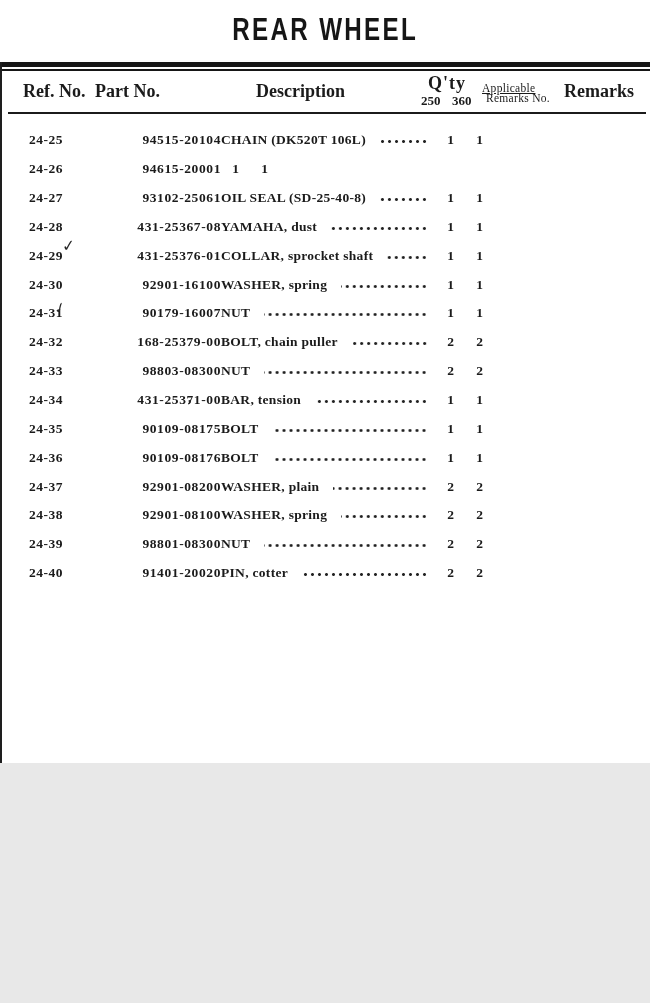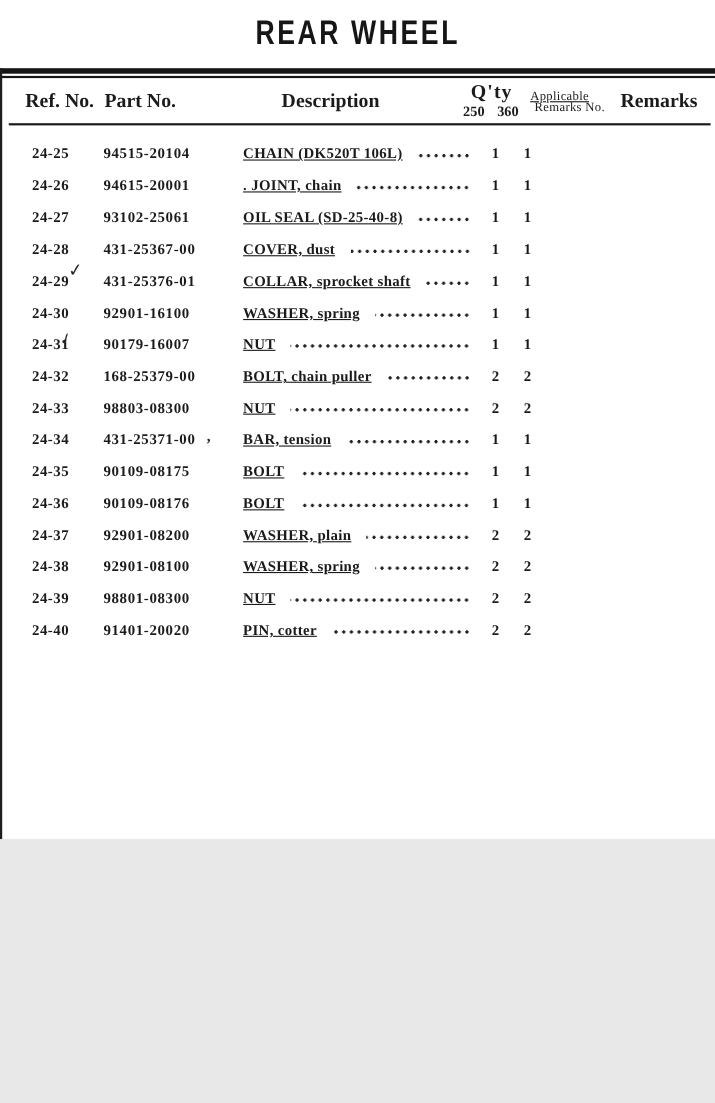--- a/index.html
+++ b/index.html
@@ -50,22 +50,22 @@
   .rows{position:absolute;top:126px;left:0;width:650px;padding-left:16px;}
   .row{
     height:28.85px;
     display:flex;
     align-items:center;
     font-size:13.5px;
     font-weight:700;
     white-space:nowrap;
   }
   .c-ref{width:65px;padding-left:13px;letter-spacing:0.5px;}
-  .c-part{width:127px;letter-spacing:0.6px;}
-  .c-desc{width:215px;display:flex;align-items:flex-end;letter-spacing:0.3px;text-decoration:underline;}
+  .c-part{width:127px;letter-spacing:0.6px;text-align:right;}
+  .c-desc{width:215px;display:flex;align-items:flex-end;letter-spacing:0.3px;}
   .desc-text{flex:0 0 auto;}
   .leader{
     flex:1 1 auto;
     height:3px;
     margin:0 8px 0 14px;
     align-self:flex-end;
     margin-bottom:5px;
     background-image:radial-gradient(circle, #222 1.3px, transparent 1.55px);
     background-size:7px 3px;
     background-repeat:repeat-x;
@@ -134,42 +134,38 @@
         <span class="c-desc">
           <span class="desc-text">CHAIN (DK520T 106L)</span>
           <span class="leader"></span>
         </span>
         <span class="c-qty">1</span>
         <span class="c-qty">1</span>
       </div>
       <div class="row">
         <span class="c-ref">24-26</span>
         <span class="c-part">94615-20001</span>
-        <span class="c-desc">
-          <span class="desc-text">. JOINT, chain</span>
-          <span class="leader"></span>
-        </span>
         <span class="c-qty">1</span>
         <span class="c-qty">1</span>
       </div>
       <div class="row">
         <span class="c-ref">24-27</span>
         <span class="c-part">93102-25061</span>
         <span class="c-desc">
           <span class="desc-text">OIL SEAL (SD-25-40-8)</span>
           <span class="leader"></span>
         </span>
         <span class="c-qty">1</span>
         <span class="c-qty">1</span>
       </div>
       <div class="row">
         <span class="c-ref">24-28</span>
-        <span class="c-part">431-25367-00</span>
-        <span class="c-desc">
-          <span class="desc-text">COVER, dust</span>
+        <span class="c-part">431-25367-08</span>
+        <span class="c-desc">
+          <span class="desc-text">YAMAHA, dust</span>
           <span class="leader"></span>
         </span>
         <span class="c-qty">1</span>
         <span class="c-qty">1</span>
       </div>
       <div class="row">
         <span class="c-ref">24-29</span>
         <span class="c-part">431-25376-01</span>
         <span class="c-desc">
           <span class="desc-text">COLLAR, sprocket shaft</span>

